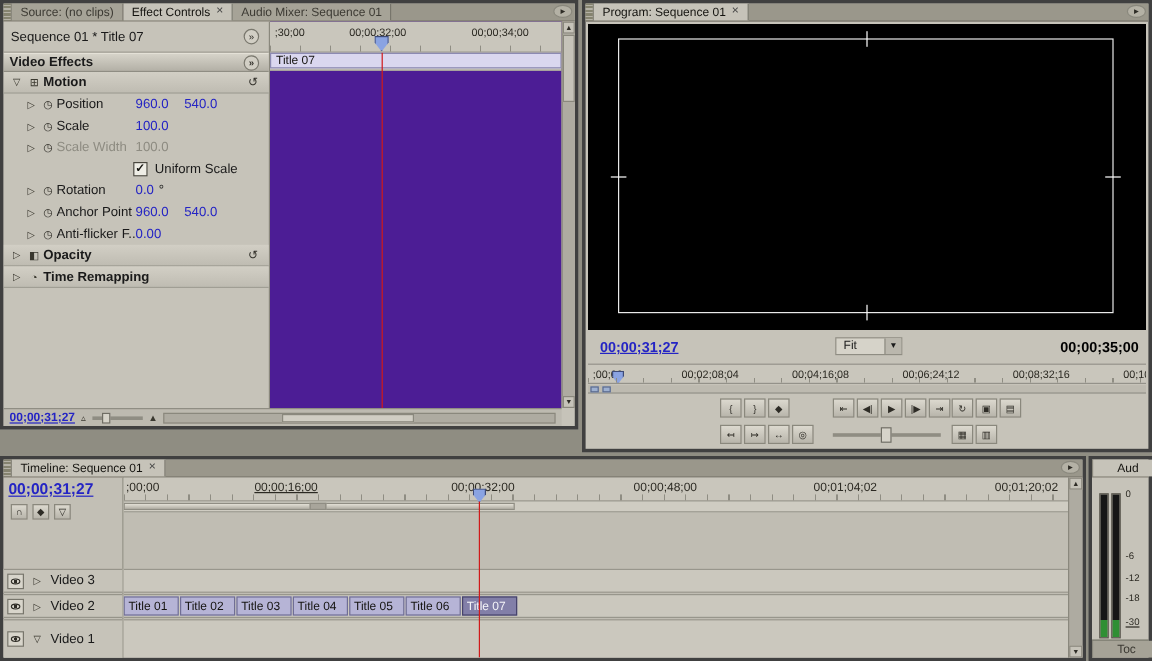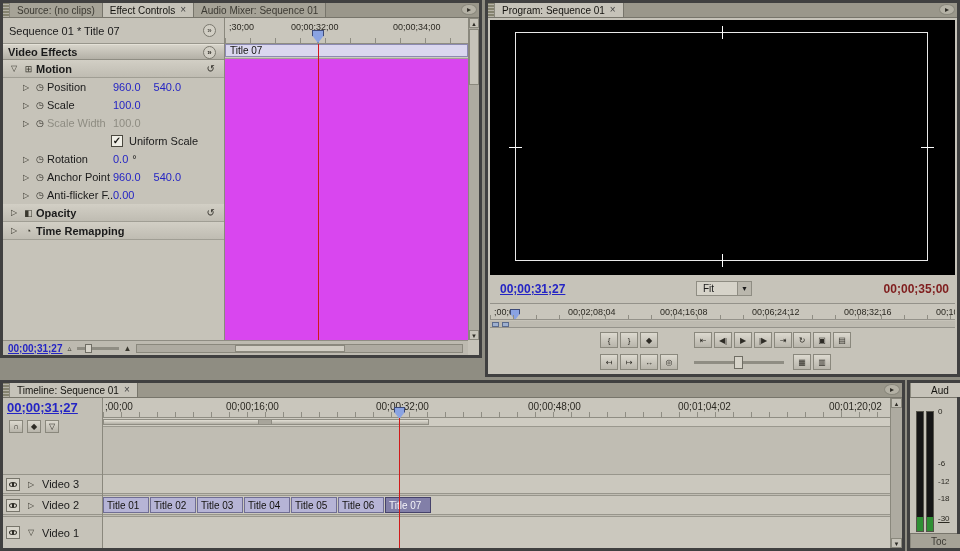--- a/index.html
+++ b/index.html
@@ -37,21 +37,21 @@
   .checkbox { position:absolute; left:108px; width:12px; height:12px; border:1px solid #4a483f; background:#efeee6; font-size:10px; line-height:10px; text-align:center; font-weight:bold; color:#14130f; }
   .chklabel { position:absolute; left:126px; }
   .ecp-status { position:absolute; left:0; right:11px; bottom:0; height:15px; border-top:1px solid #8f8d83; background:#bdbab0; display:flex; align-items:center; gap:5px; padding:0 5px; }
   .ecp-status .tc { color:#2424c4; font-weight:bold; font-size:10px; text-decoration:underline; }
   .zoomglyph { font-size:8px; color:#3a382f; }
   .zoomslider { width:42px; height:3px; background:#8f8d83; position:relative; }
   .zoomslider .thumb { position:absolute; left:8px; top:-3px; width:7px; height:9px; background:#d6d3c9; border:1px solid #6f6d64; }
   .hscroll { flex:1; height:9px; background:#aeaba1; border:1px solid #8a887d; position:relative; }
   .hscroll .thumb2 { position:absolute; left:30%; width:34%; top:0; bottom:0; background:#d0cdc3; border:1px solid #8a887d; }
 
-  .ecp-right { position:absolute; left:222px; right:11px; top:15px; bottom:15px; background:#d946ef; overflow:hidden; }
+  .ecp-right { position:absolute; left:222px; right:11px; top:15px; bottom:15px; background:#4c1d95; overflow:hidden; }
   .mini-ruler { position:relative; height:26px; background:#c9c6bc; border-bottom:1px solid #8f8d83; font-size:9px; color:#2b2922; }
   .mini-ruler::after { content:""; position:absolute; left:0; right:0; bottom:0; height:5px; background:repeating-linear-gradient(90deg,#8f8d83 0 1px,transparent 1px 25px); }
   .mini-ruler .t { position:absolute; top:4px; }
   .mini-ruler .t0 { left:4px; } .mini-ruler .t1 { left:66px; } .mini-ruler .t2 { left:168px; }
   .ph { position:absolute; width:12px; height:13px; background:#8aa3e2; border:1px solid #3d4a78; clip-path:polygon(0 0,100% 0,100% 40%,50% 100%,0 40%); }
   .mini-ruler .ph { left:87px; top:12px; }
   .mini-cliprow { position:relative; height:15px; border-bottom:1px solid #a3a197; background:#cdcac1; }
   .mini-clip { position:absolute; left:0; right:0; top:0; bottom:1px; background:#dad7ef; border:1px solid #8c8ab2; font-size:10px; line-height:12px; padding-left:4px; color:#14130f; }
   .redline { position:absolute; left:93px; top:26px; bottom:0; width:1px; background:#d01a1a; }
 
@@ -66,21 +66,21 @@
   .safe-frame { position:absolute; left:25px; right:27px; top:12px; bottom:14px; border:1px solid #e9e9e9; }
   .hv { position:absolute; width:1px; height:13px; background:#fff; }
   .hh { position:absolute; height:1px; width:13px; background:#fff; }
   .h-top { left:50%; top:-7px; } .h-bottom { left:50%; bottom:-7px; }
   .h-left { left:-7px; top:50%; } .h-right { right:-7px; top:50%; }
   .overlay-text { position:absolute; left:50%; transform:translateX(-50%); bottom:6px; color:#f0f0f0; font-family:"DejaVu Serif","Liberation Serif",serif; font-size:18px; white-space:nowrap; letter-spacing:1px; }
   .prog-tc-row { position:absolute; top:276px; left:0; right:0; height:20px; }
   .prog-tc-row .cur { position:absolute; left:12px; top:3px; color:#2424c4; font-weight:bold; font-size:12px; text-decoration:underline; }
   .fit-select { position:absolute; left:208px; top:2px; width:56px; height:15px; border:1px solid #8f8d83; background:#d6d3c9; display:flex; align-items:center; font-size:10px; padding-left:6px; }
   .fit-select .dd { margin-left:auto; font-size:7px; padding:0 3px; background:#bab7ad; border-left:1px solid #8f8d83; height:100%; display:flex; align-items:center; }
-  .prog-tc-row .dur { position:absolute; right:8px; top:3px; color:#7f1d1d; font-weight:bold; font-size:12px; }
+  .prog-tc-row .dur { position:absolute; right:8px; top:3px; color:#000000; font-weight:bold; font-size:12px; }
   .prog-ruler { position:absolute; top:300px; left:2px; right:2px; height:17px; background:#c9c6bc; border-top:1px solid #94928a; border-bottom:1px solid #94928a; font-size:9px; color:#2b2922; overflow:hidden; }
   .prog-ruler::after { content:""; position:absolute; left:0; right:0; bottom:0; height:4px; background:repeating-linear-gradient(90deg,#8f8d83 0 1px,transparent 1px 23px); }
   .prog-ruler .t { position:absolute; top:3px; }
   .pr0{left:4px;} .pr1{left:78px;} .pr2{left:170px;} .pr3{left:262px;} .pr4{left:354px;} .pr5{left:446px;}
   .prog-ruler .ph { left:20px; top:5px; width:10px; height:11px; }
   .prog-scroll { position:absolute; top:318px; left:2px; right:2px; height:7px; background:#bdbab0; border-bottom:1px solid #94928a; }
   .prog-scroll .cap { position:absolute; top:1px; width:7px; height:5px; background:#9db0d0; border:1px solid #5a6a8c; }
   .cap.l { left:2px; } .cap.r { left:12px; }
   .transport { position:absolute; top:326px; left:0; right:0; bottom:0; }
   .trow { position:absolute; left:0; right:0; height:18px; }
@@ -101,21 +101,21 @@
   .tl-tools { display:flex; gap:4px; padding:5px 0 0 6px; }
   .tool { width:14px; height:13px; border:1px solid #8a887d; background:linear-gradient(#dcd9cf,#b8b5ab); font-size:8px; text-align:center; line-height:12px; color:#2e2c26; }
   .track-head { position:absolute; left:0; right:0; background:#c6c3b9; border-top:1px solid #96948a; border-bottom:1px solid #96948a; display:flex; align-items:center; gap:4px; padding-left:3px; font-size:11px; }
   .th-v3 { top:76px; height:20px; } .th-v2 { top:97px; height:20px; } .th-v1 { top:118px; bottom:0; border-bottom:none; }
   .eye { width:14px; height:13px; border:1px solid #77756b; background:#d8d5cb; position:relative; }
   .eye::after { content:""; position:absolute; left:2px; right:2px; top:3px; bottom:3px; border:1px solid #2e2c26; border-radius:50%; background:radial-gradient(circle,#2e2c26 1.4px,transparent 1.5px); }
   .tl-main { position:absolute; left:100px; right:12px; top:0; bottom:0; background:#c0bdb3; overflow:hidden; }
   .tl-ruler { position:absolute; top:0; left:0; right:0; height:20px; background:#c9c6bc; border-bottom:1px solid #8f8d83; font-size:10px; color:#2b2922; }
   .tl-ruler::after { content:""; position:absolute; left:0; right:0; bottom:0; height:5px; background:repeating-linear-gradient(90deg,#8f8d83 0 1px,transparent 1px 18px); }
   .tl-ruler .t { position:absolute; top:3px; }
-  .tr0{left:2px;} .tr1{left:123px;} .tr2{left:273px;} .tr3{left:425px;} .tr4{left:575px;} .tr5{left:726px;}
+  .tr0{left:2px;} .tr1{left:109px;text-decoration:underline;} .tr2{left:273px;} .tr3{left:425px;} .tr4{left:575px;} .tr5{left:726px;}
   .workarea { position:absolute; top:20px; left:0; right:0; height:9px; background:#cfccc2; border-bottom:1px solid #9a988e; }
   .workarea .bar { position:absolute; left:0; width:326px; top:1px; bottom:1px; background:linear-gradient(#e2dfd5,#b2afa5); border:1px solid #8f8d83; }
   .workarea .grip2 { position:absolute; left:155px; top:1px; bottom:1px; width:14px; background:#a8a59b; border:1px solid #8f8d83; }
   .lane { position:absolute; left:0; right:0; background:#cbc8be; border-top:1px solid #98968c; border-bottom:1px solid #98968c; }
   .ln-v3 { top:76px; height:20px; } .ln-v2 { top:97px; height:20px; } .ln-v1 { top:118px; bottom:0; border-bottom:none; }
   .clip { position:absolute; top:1px; bottom:1px; background:#b6b4d6; border:1px solid #706e94; font-size:10px; padding:2px 0 0 3px; color:#14130f; overflow:hidden; white-space:nowrap; }
   .clip.sel { background:#827fa8; border-color:#46436b; color:#f4f4f8; }
   .tl-ph { position:absolute; left:291px; top:9px; width:11px; height:12px; }
   .tl-redline { position:absolute; left:296px; top:20px; bottom:0; width:1px; background:#d01a1a; }
   .tl-vscroll { position:absolute; right:0; top:0; bottom:0; width:12px; background:#aeaba1; border-left:1px solid #8a887d; }

